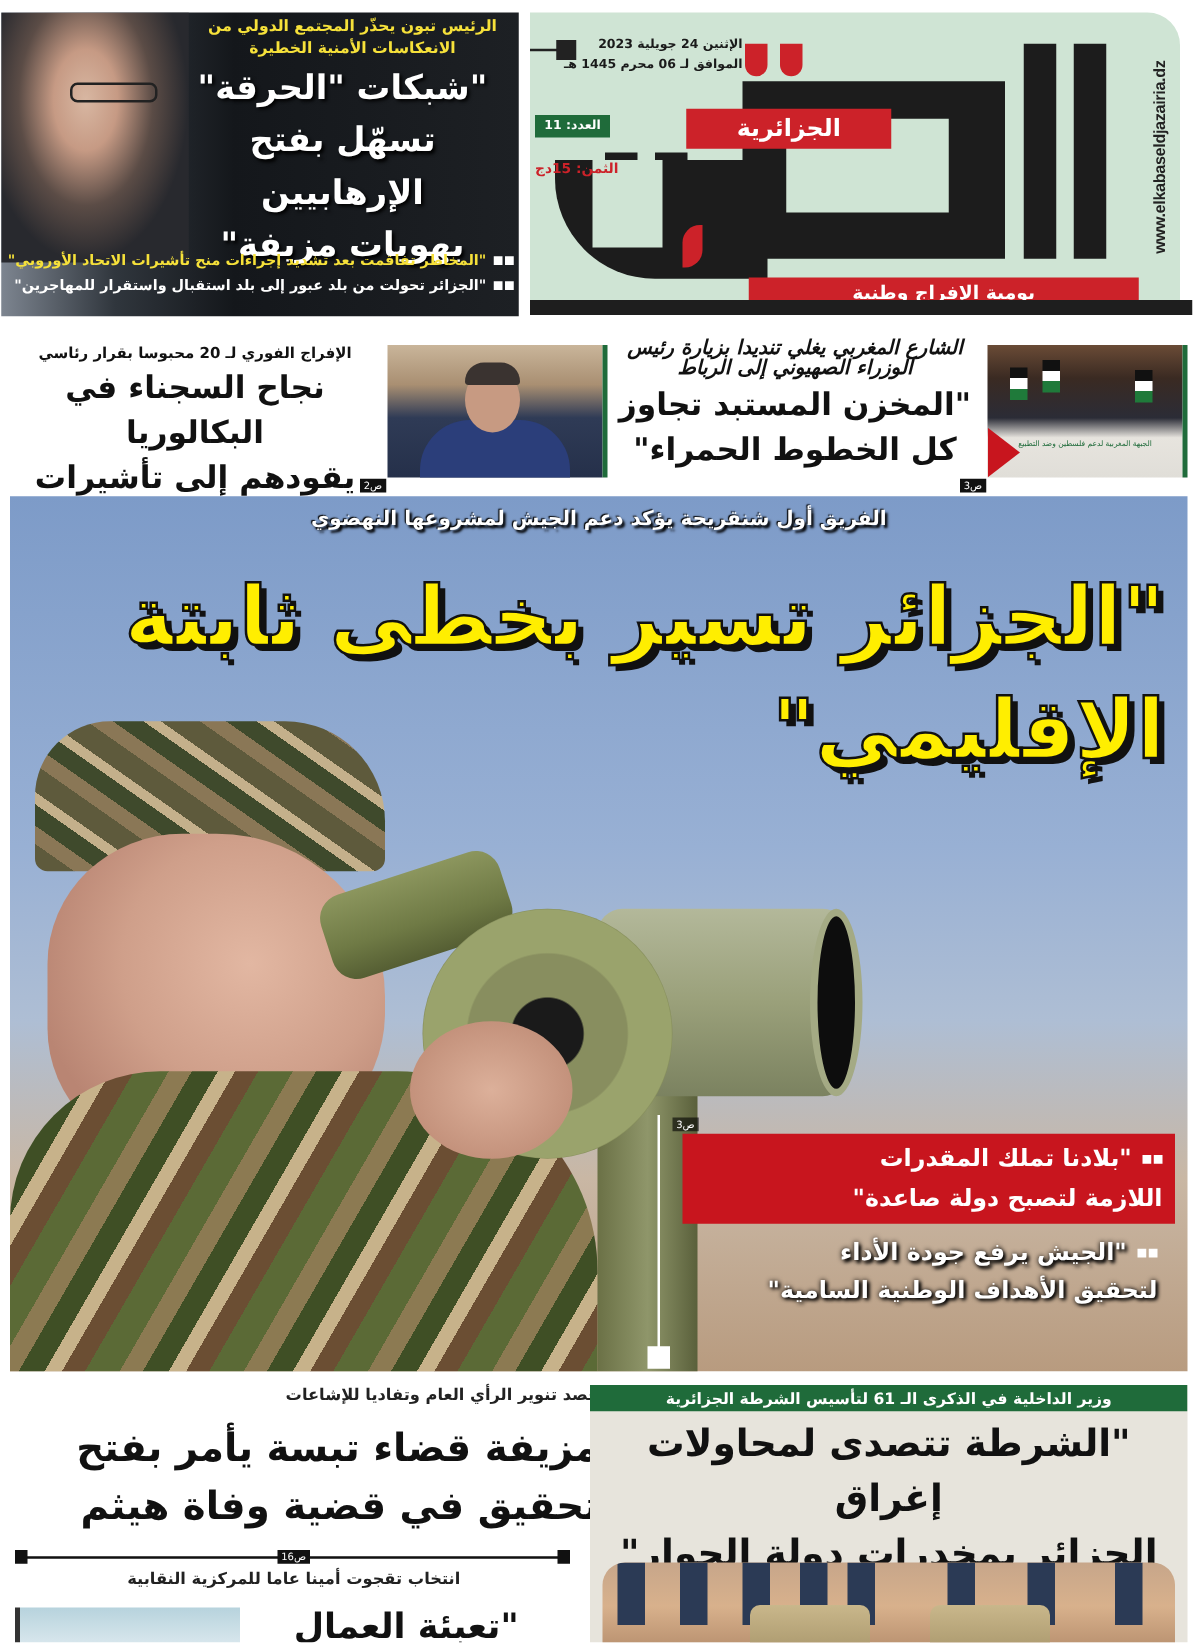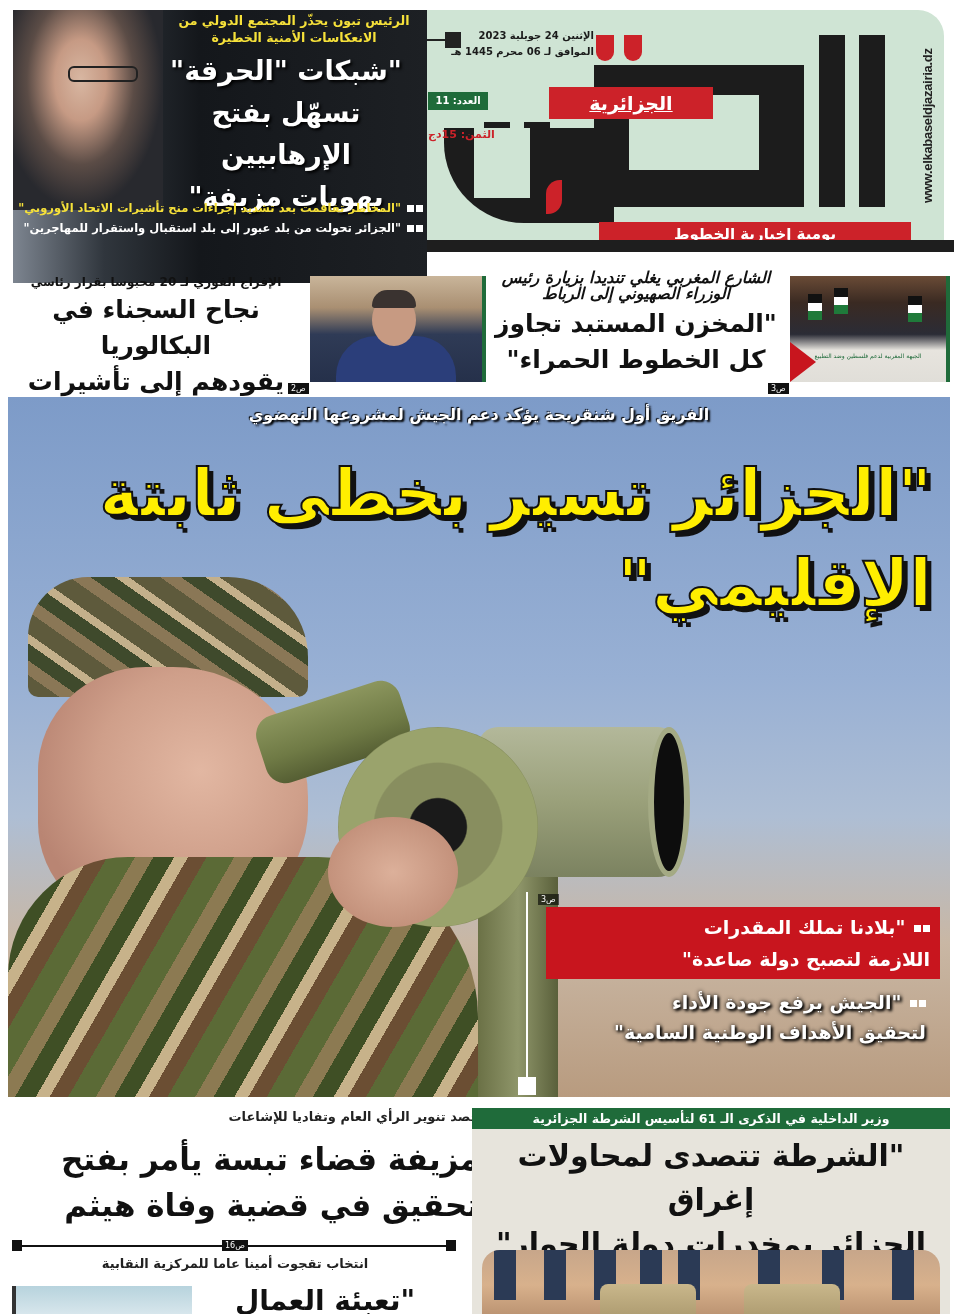--- a/index.html
+++ b/index.html
@@ -16,33 +16,33 @@
   .logo-bar { position: absolute; background: #1c1c1c; }
   .logo-tick { position: absolute; background: #cc2229; border-radius: 0 0 14px 14px; }
   .website {
     position: absolute; right: 4px; top: 28px; width: 20px; height: 175px;
     writing-mode: vertical-rl; transform: rotate(180deg);
     font-family: "Liberation Sans", sans-serif; font-weight: bold; font-size: 13px; color: #222;
     text-align: center; letter-spacing: -0.3px; direction: ltr;
   }
   .sub-red {
     position: absolute; color: #fff; background: #cc2229;
-    font-family: "DejaVu Sans", sans-serif; font-weight: bold; text-align: center; text-decoration: underline;
+    font-family: "DejaVu Sans", sans-serif; font-weight: bold; text-align: center;
   }
   .sub-red.name { left: 125px; top: 77px; width: 164px; height: 32px; font-size: 19px; line-height: 32px; }
   .sub-red.tagline { left: 175px; top: 212px; width: 312px; height: 24px; font-size: 15px; line-height: 24px; }
   .date-box { position: absolute; left: 20px; top: 18px; width: 150px; text-align: right; font-size: 10px; font-weight: bold; color: #1a1a1a; line-height: 16px; }
   .date-square { position: absolute; left: 21px; top: 22px; width: 16px; height: 16px; background: #222; }
   .date-line { position: absolute; left: 0; top: 29px; width: 22px; height: 2px; background: #222; }
   .issue-badge { position: absolute; left: 4px; top: 82px; width: 60px; height: 18px; background: #1f6b3a; color: #fff; font-size: 10px; font-weight: bold; line-height: 18px; text-align: center; }
   .price-label { position: absolute; left: 4px; top: 118px; font-size: 11px; font-weight: bold; color: #cc2229; }
 
   
   .top-story {
-    position: absolute; left: 13px; top: 10px; width: 414px; height: 273px;
+    position: absolute; left: 1px; top: 10px; width: 414px; height: 243px;
     background: linear-gradient(90deg, #7d8590 0%, #30363d 22%, #14171b 45%, #1d2024 100%);
     overflow: hidden;
   }
   .ts-photo {
     position: absolute; left: 0; top: 0; width: 150px; height: 200px;
     background: radial-gradient(ellipse at 45% 35%, #d8b7a2 0%, #c69a84 22%, #5b4c46 46%, #28292e 70%);
   }
   .ts-glasses { position: absolute; left: 55px; top: 56px; width: 70px; height: 16px; border: 2px solid #222; border-radius: 6px; }
   .ts-kicker { position: absolute; right: 8px; top: 2px; width: 250px; text-align: center; color: #f6e13a; font-size: 12.5px; font-weight: bold; line-height: 17px; }
   .ts-headline { position: absolute; right: 6px; top: 40px; width: 270px; text-align: center; color: #fff; font-size: 27px; font-weight: bold; line-height: 42px; text-shadow: 2px 2px 3px #000; }
@@ -135,21 +135,21 @@
     <div class="logo-bar" style="left:100px; top:112px; width:26px; height:85px;"></div>
     <div class="logo-bar" style="left:60px; top:112px; width:26px; height:85px;"></div>
     <div class="logo-bar" style="left:20px; top:118px; width:170px; height:95px; border-radius:0 0 0 80px;"></div>
     <div style="position:absolute; left:50px; top:118px; width:56px; height:70px; background:#cfe4d4;"></div>
     <div class="logo-tick" style="left:172px; top:25px; width:18px; height:26px;"></div>
     <div class="logo-tick" style="left:200px; top:25px; width:18px; height:26px;"></div>
     <div class="logo-tick" style="left:122px; top:170px; width:16px; height:34px; border-radius:14px 0 14px 0;"></div>
 
   </div>
   <div class="sub-red name">الجزائرية</div>
-  <div class="sub-red tagline">يومية إخبارية الخطوط</div>
+  <div class="sub-red tagline">يومية الإفراج وطنية</div>
   <div class="website">www.elkabaseldjazairia.dz</div>
   <div class="date-line"></div>
   <div class="date-square"></div>
   <div class="date-box">
     <div>الإثنين 24 جويلية 2023</div>
     <div>الموافق لـ 06 محرم 1445 هـ</div>
   </div>
   <div class="issue-badge">العدد: 11</div>
   <div class="price-label">الثمن: 15دج</div>
 </div>

